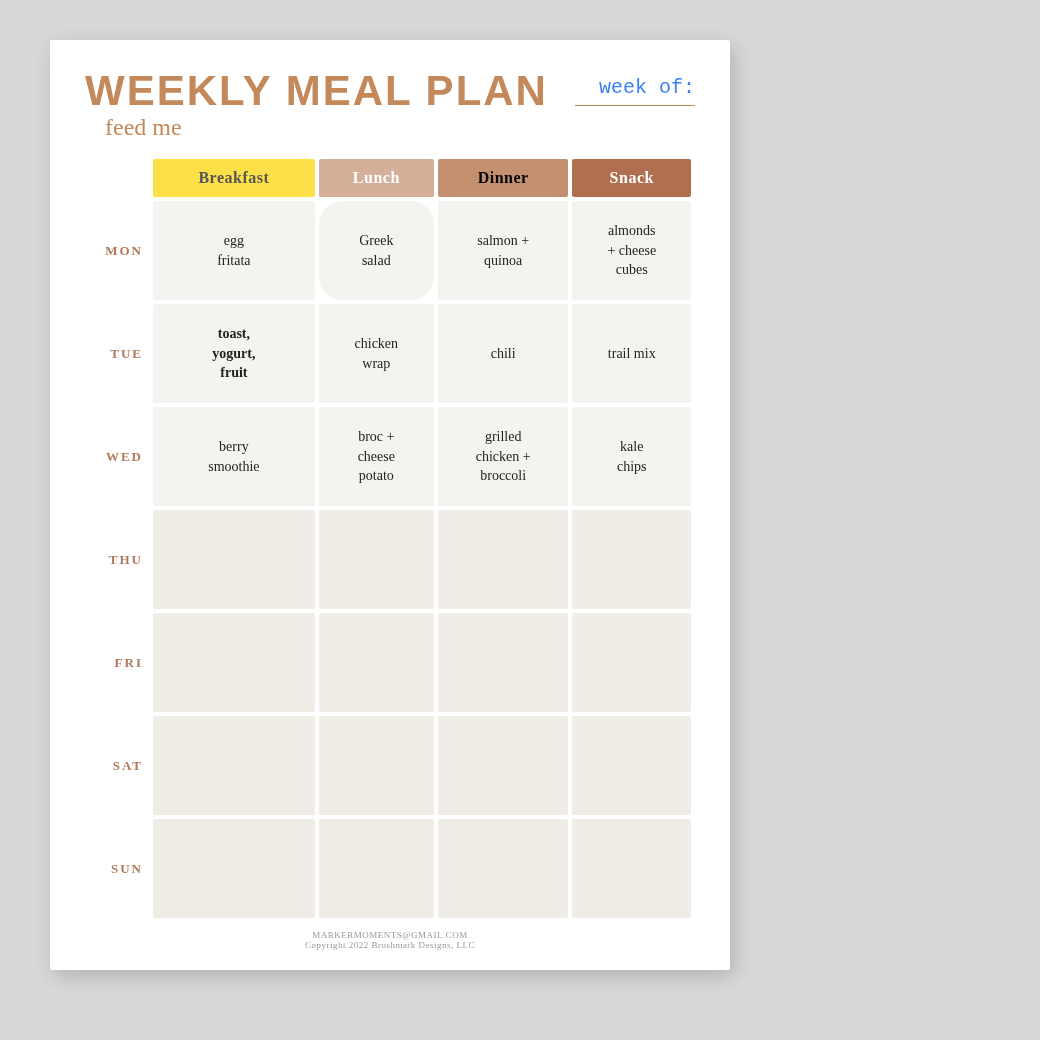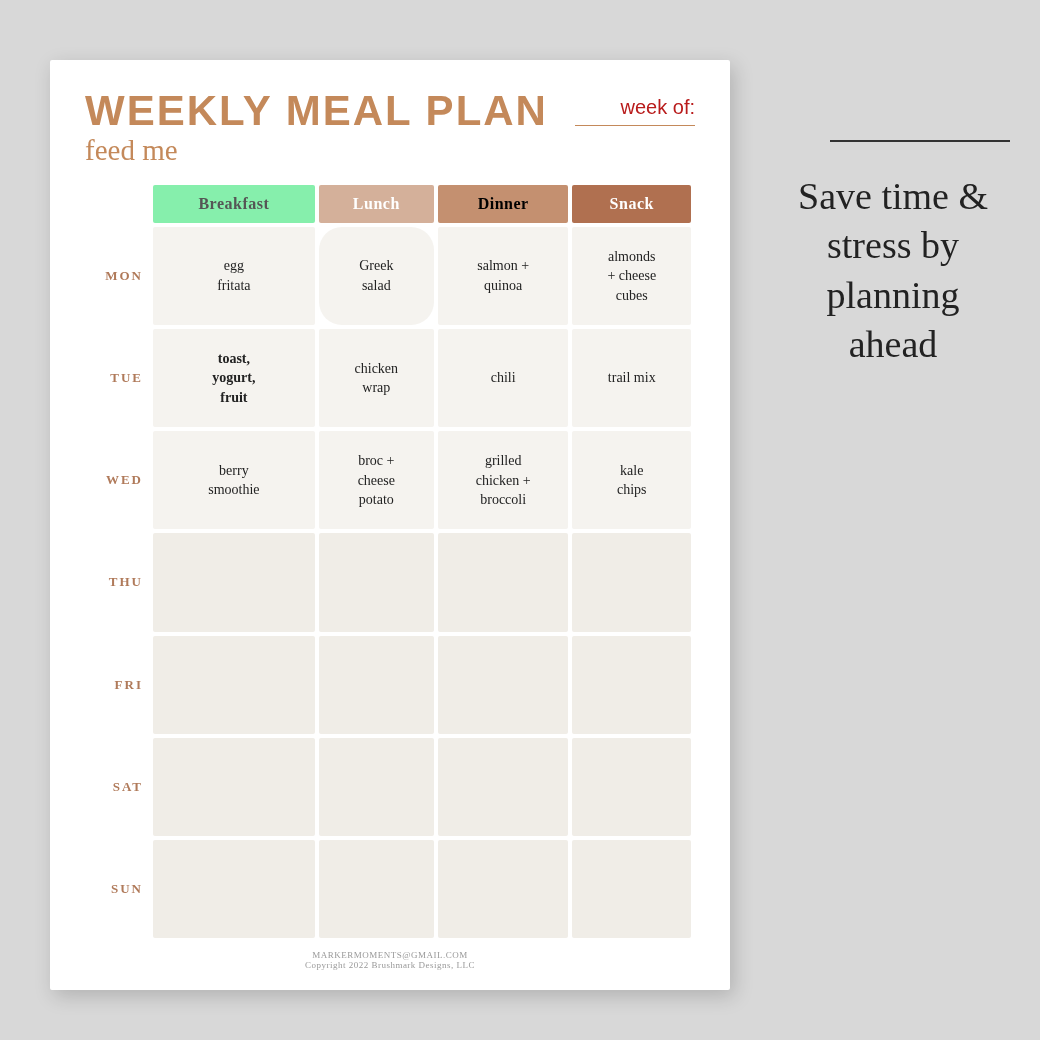--- a/index.html
+++ b/index.html
@@ -12,21 +12,21 @@
       justify-content: flex-start;
       font-family: Georgia, serif;
       overflow: hidden;
     }
 
     .page-wrapper {
       display: flex;
       align-items: flex-start;
       width: 100%;
       height: 100%;
-      padding: 60px 30px 40px 50px;
+      padding: 40px 30px 40px 50px;
       gap: 36px;
     }
 
     
     .meal-plan-doc {
       background: #fff;
       width: 680px;
       min-height: 930px;
       height: 930px;
       border-radius: 2px;
@@ -52,35 +52,35 @@
       font-weight: 900;
       font-size: 42px;
       color: #c4895a;
       letter-spacing: 2px;
       text-transform: uppercase;
       line-height: 1;
     }
 
     .subtitle {
       font-family: 'Brush Script MT', cursive;
-      font-size: 29px;
+      font-size: 24px;
       color: #c4895a;
       margin-top: 2px;
-      margin-left: 0;
+      margin-left: 20px;
     }
 
     .week-of-block {
       text-align: right;
       margin-top: 6px;
     }
 
     .week-of-label {
-      font-family: Liberation Sans, sans-serif;
+      font-family: Liberation Mono, monospace;
       font-size: 20px;
-      color: #b91c1c;
+      color: #3b82f6;
     }
 
     .week-of-line {
       border: none;
       border-bottom: 1.5px solid #c4895a;
       width: 120px;
       display: block;
       margin-top: 6px;
     }
 
@@ -95,21 +95,21 @@
     .meal-table th {
       font-size: 16px;
       font-weight: 600;
       letter-spacing: 0.5px;
       padding: 10px 6px;
       text-align: center;
       border-radius: 2px;
     }
 
     .th-breakfast {
-      background: #86efac;
+      background: #fde047;
       color: #555;
     }
     .th-lunch {
       background: #d4b09a;
       color: #fff;
     }
     .th-dinner {
       background: #c49070;
       color: #000000;
     }
@@ -278,18 +278,14 @@
         </tbody>
     </table>
 
     <div class="doc-footer">
       <div>MARKERMOMENTS@GMAIL.COM</div>
       <div>Copyright 2022 Brushmark Designs, LLC</div>
     </div>
 
   </div>
 
-  <div class="right-panel">
-    <div class="decorative-line"></div>
-    <div class="tagline" id="tagline-text">Save time &amp;<br>stress by<br>planning<br>ahead</div>
-  </div>
 
 </div>
 
 </body></html>

